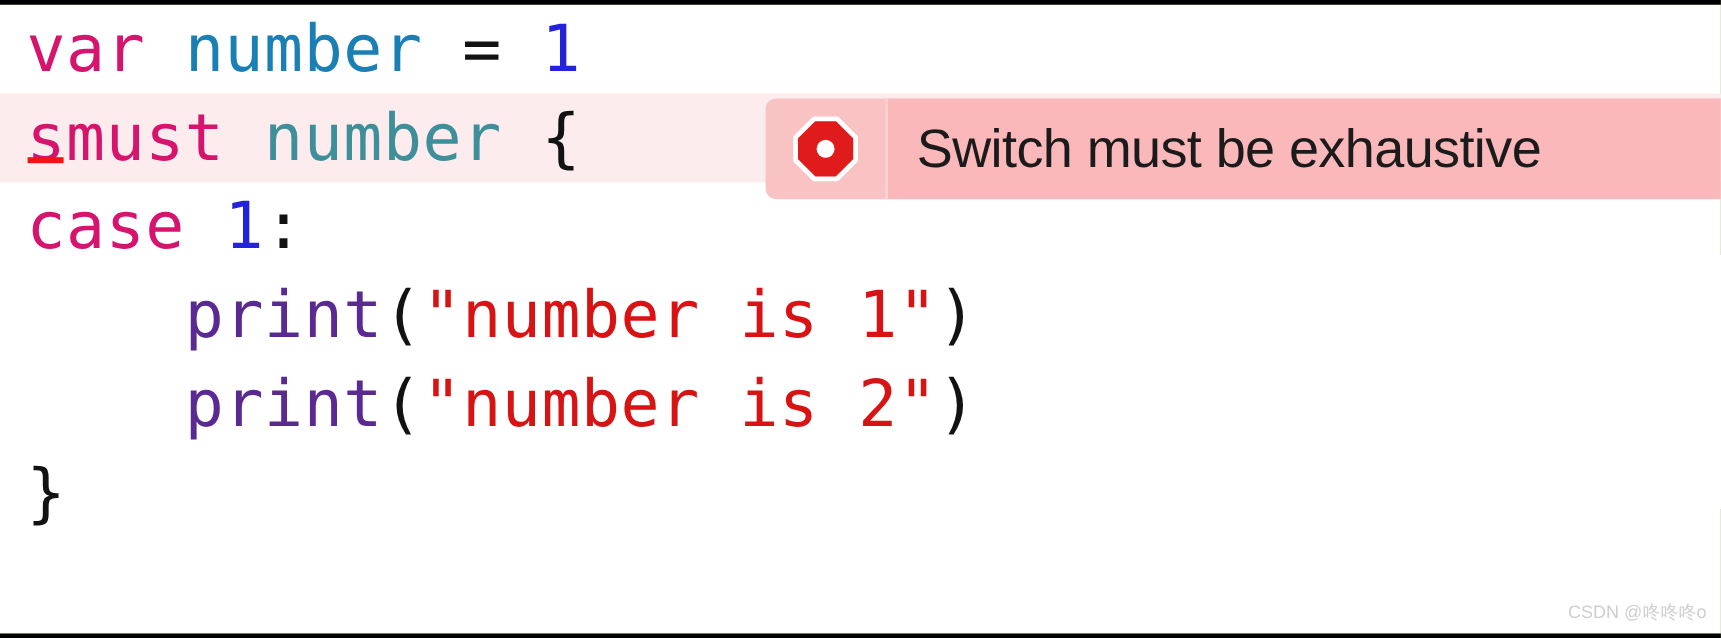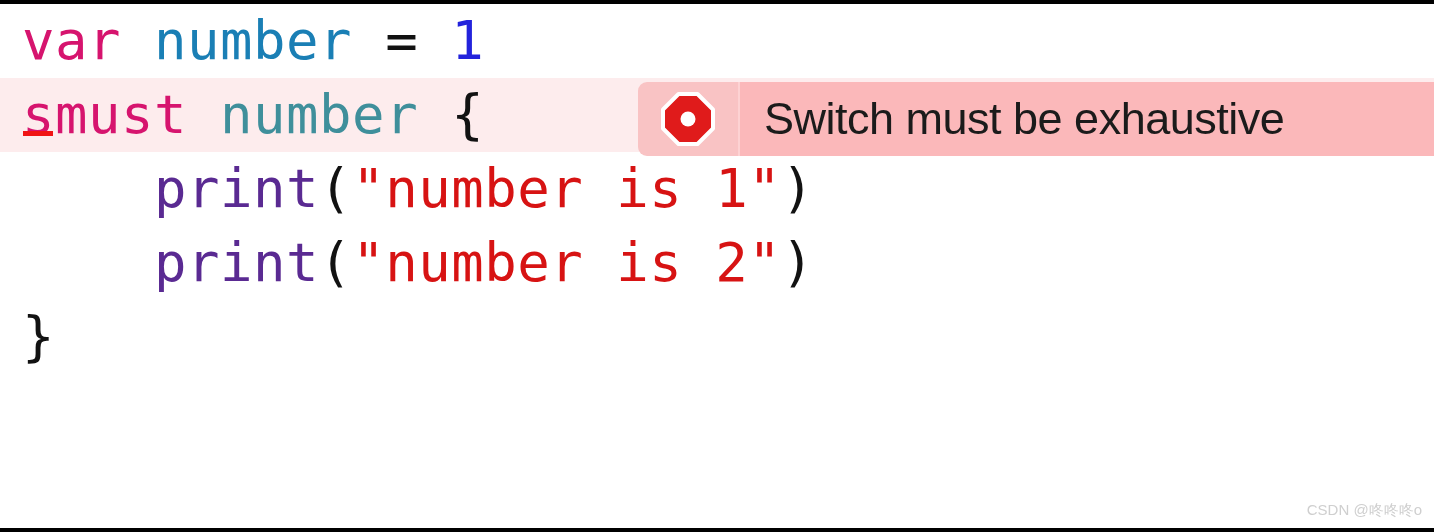--- a/index.html
+++ b/index.html
@@ -81,21 +81,21 @@
     bottom: 16px;
     height: 5px;
     background: #f01414;
   }
 
   
   .error-banner {
     position: absolute;
     top: 78px;
     left: 638px;
-    height: 74px;
+    height: 84px;
     width: 796px;
     display: flex;
     align-items: stretch;
     text-align: center;
   }
   .error-icon-well {
     width: 100px;
     background: #f9c3c4;
     border-top-left-radius: 9px;
     border-bottom-left-radius: 9px;
@@ -140,20 +140,21 @@
 <body>
 
 <div id="screenshot">
 
   <div class="edge-rule top"></div>
 
   <div class="editor">
     <div id="code-lines">
         <div class="code-line"><span class="tok-keyword">var</span><span class="tok-punct"> </span><span class="tok-ident">number</span><span class="tok-punct"> </span><span class="tok-punct">=</span><span class="tok-punct"> </span><span class="tok-number">1</span></div>
         <div class="code-line error-line"><span class="tok-keyword err-underline">s</span><span class="tok-keyword">must</span><span class="tok-punct"> </span><span class="tok-ident-dim">number</span><span class="tok-punct"> </span><span class="tok-punct">{</span></div>
+        <div class="code-line"><span class="tok-keyword">case</span><span class="tok-punct"> </span><span class="tok-number">1</span><span class="tok-punct">:</span></div>
         <div class="code-line"><span class="tok-punct">    </span><span class="tok-func">print</span><span class="tok-punct">(</span><span class="tok-string">"number is 1"</span><span class="tok-punct">)</span></div>
         <div class="code-line"><span class="tok-punct">    </span><span class="tok-func">print</span><span class="tok-punct">(</span><span class="tok-string">"number is 2"</span><span class="tok-punct">)</span></div>
         <div class="code-line"><span class="tok-punct">}</span></div>
       </div>
 
     <div class="error-banner">
       <div class="error-icon-well">
         <span>
           <svg class="stop-icon" width="56" height="56" viewBox="0 0 56 56" aria-hidden="true">
             <polygon points="18.5,3 37.5,3 53,18.5 53,37.5 37.5,53 18.5,53 3,37.5 3,18.5" fill="#e01b1b" stroke="#ffffff" stroke-width="4" stroke-linejoin="round"></polygon>

